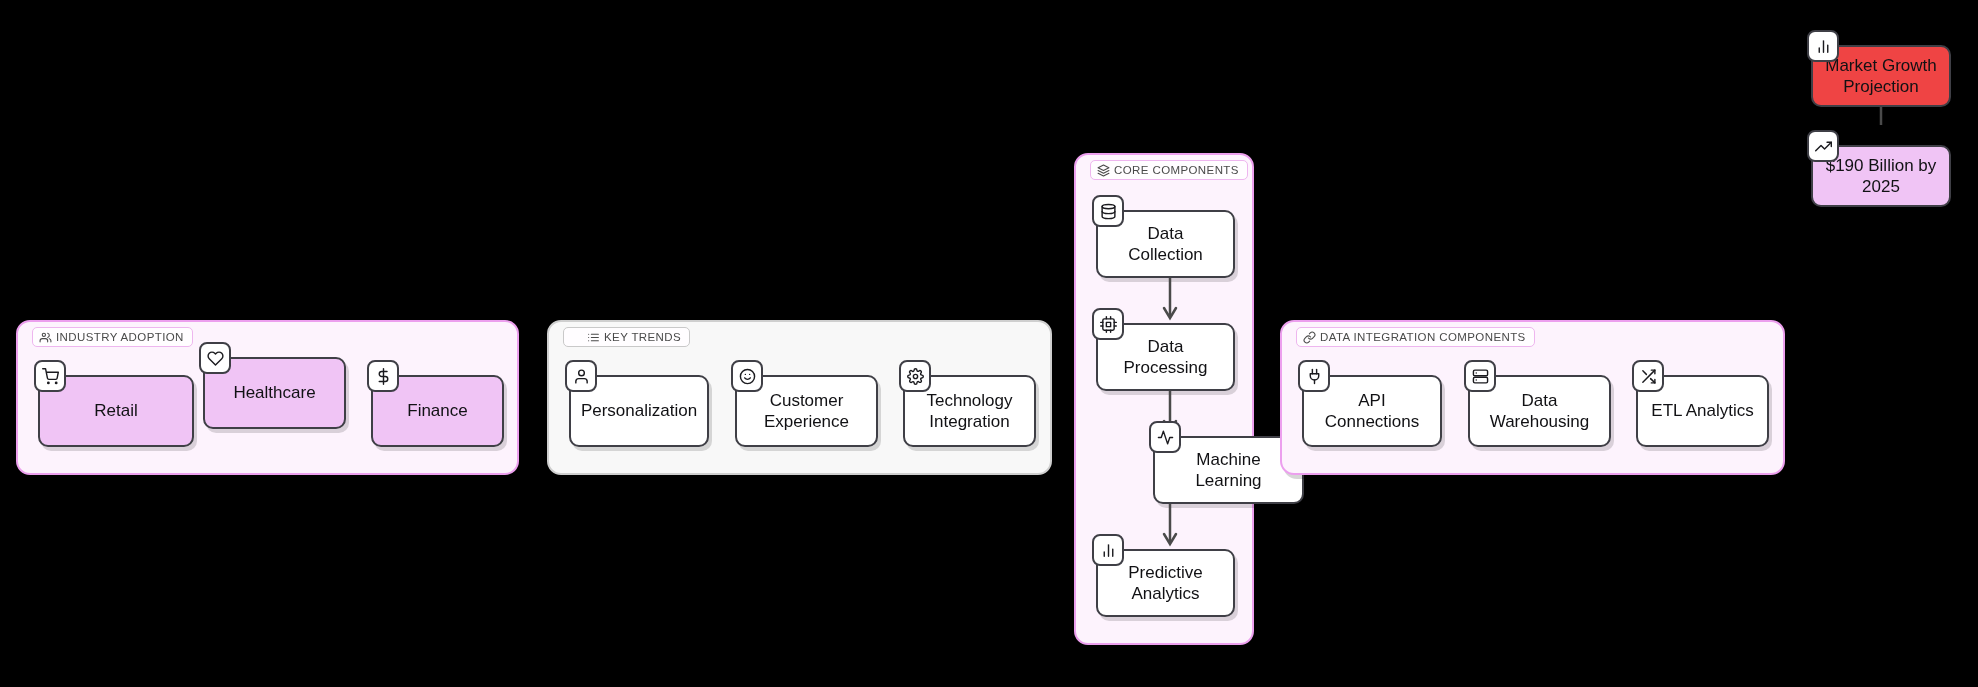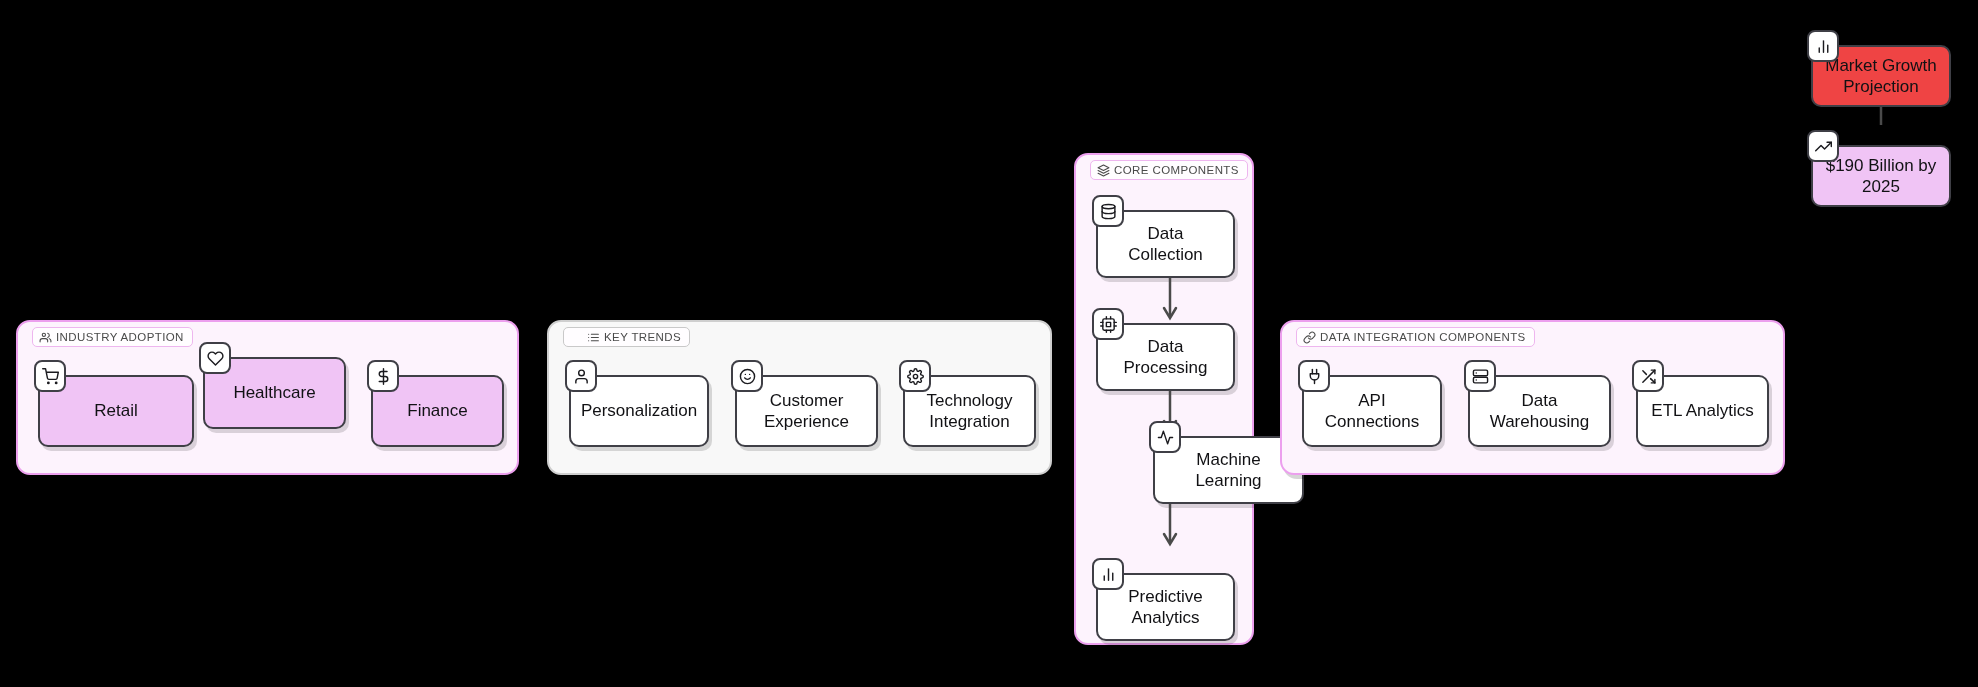--- a/index.html
+++ b/index.html
@@ -252,21 +252,21 @@
         </svg>
       </span>
       <span>Machine<br>Learning</span>
     </div>
 
     <svg class="arrow" style="left:86px; top:349px; width:16px; height:45px;">
       <line x1="8" y1="0" x2="8" y2="38" stroke="#4a4a4a" stroke-width="2.5"></line>
       <polyline points="2,30 8,40 14,30" fill="none" stroke="#4a4a4a" stroke-width="2.5" stroke-linecap="round"></polyline>
     </svg>
 
-    <div class="node white" style="left:20px; top:394px; width:139px; height:68px;margin-top:24px;">
+    <div class="node white" style="left:20px; top:394px; width:139px; height:68px;">
       <span class="badge">
         <svg width="17" height="17" viewBox="0 0 24 24" fill="none" stroke="#1b1b1f" stroke-width="2" stroke-linecap="round" stroke-linejoin="round">
           <line x1="18" y1="20" x2="18" y2="10"></line>
             <line x1="12" y1="20" x2="12" y2="4"></line>
             <line x1="6" y1="20" x2="6" y2="14"></line>
         </svg>
       </span>
       <span>Predictive<br>Analytics</span>
     </div>
   </div>

